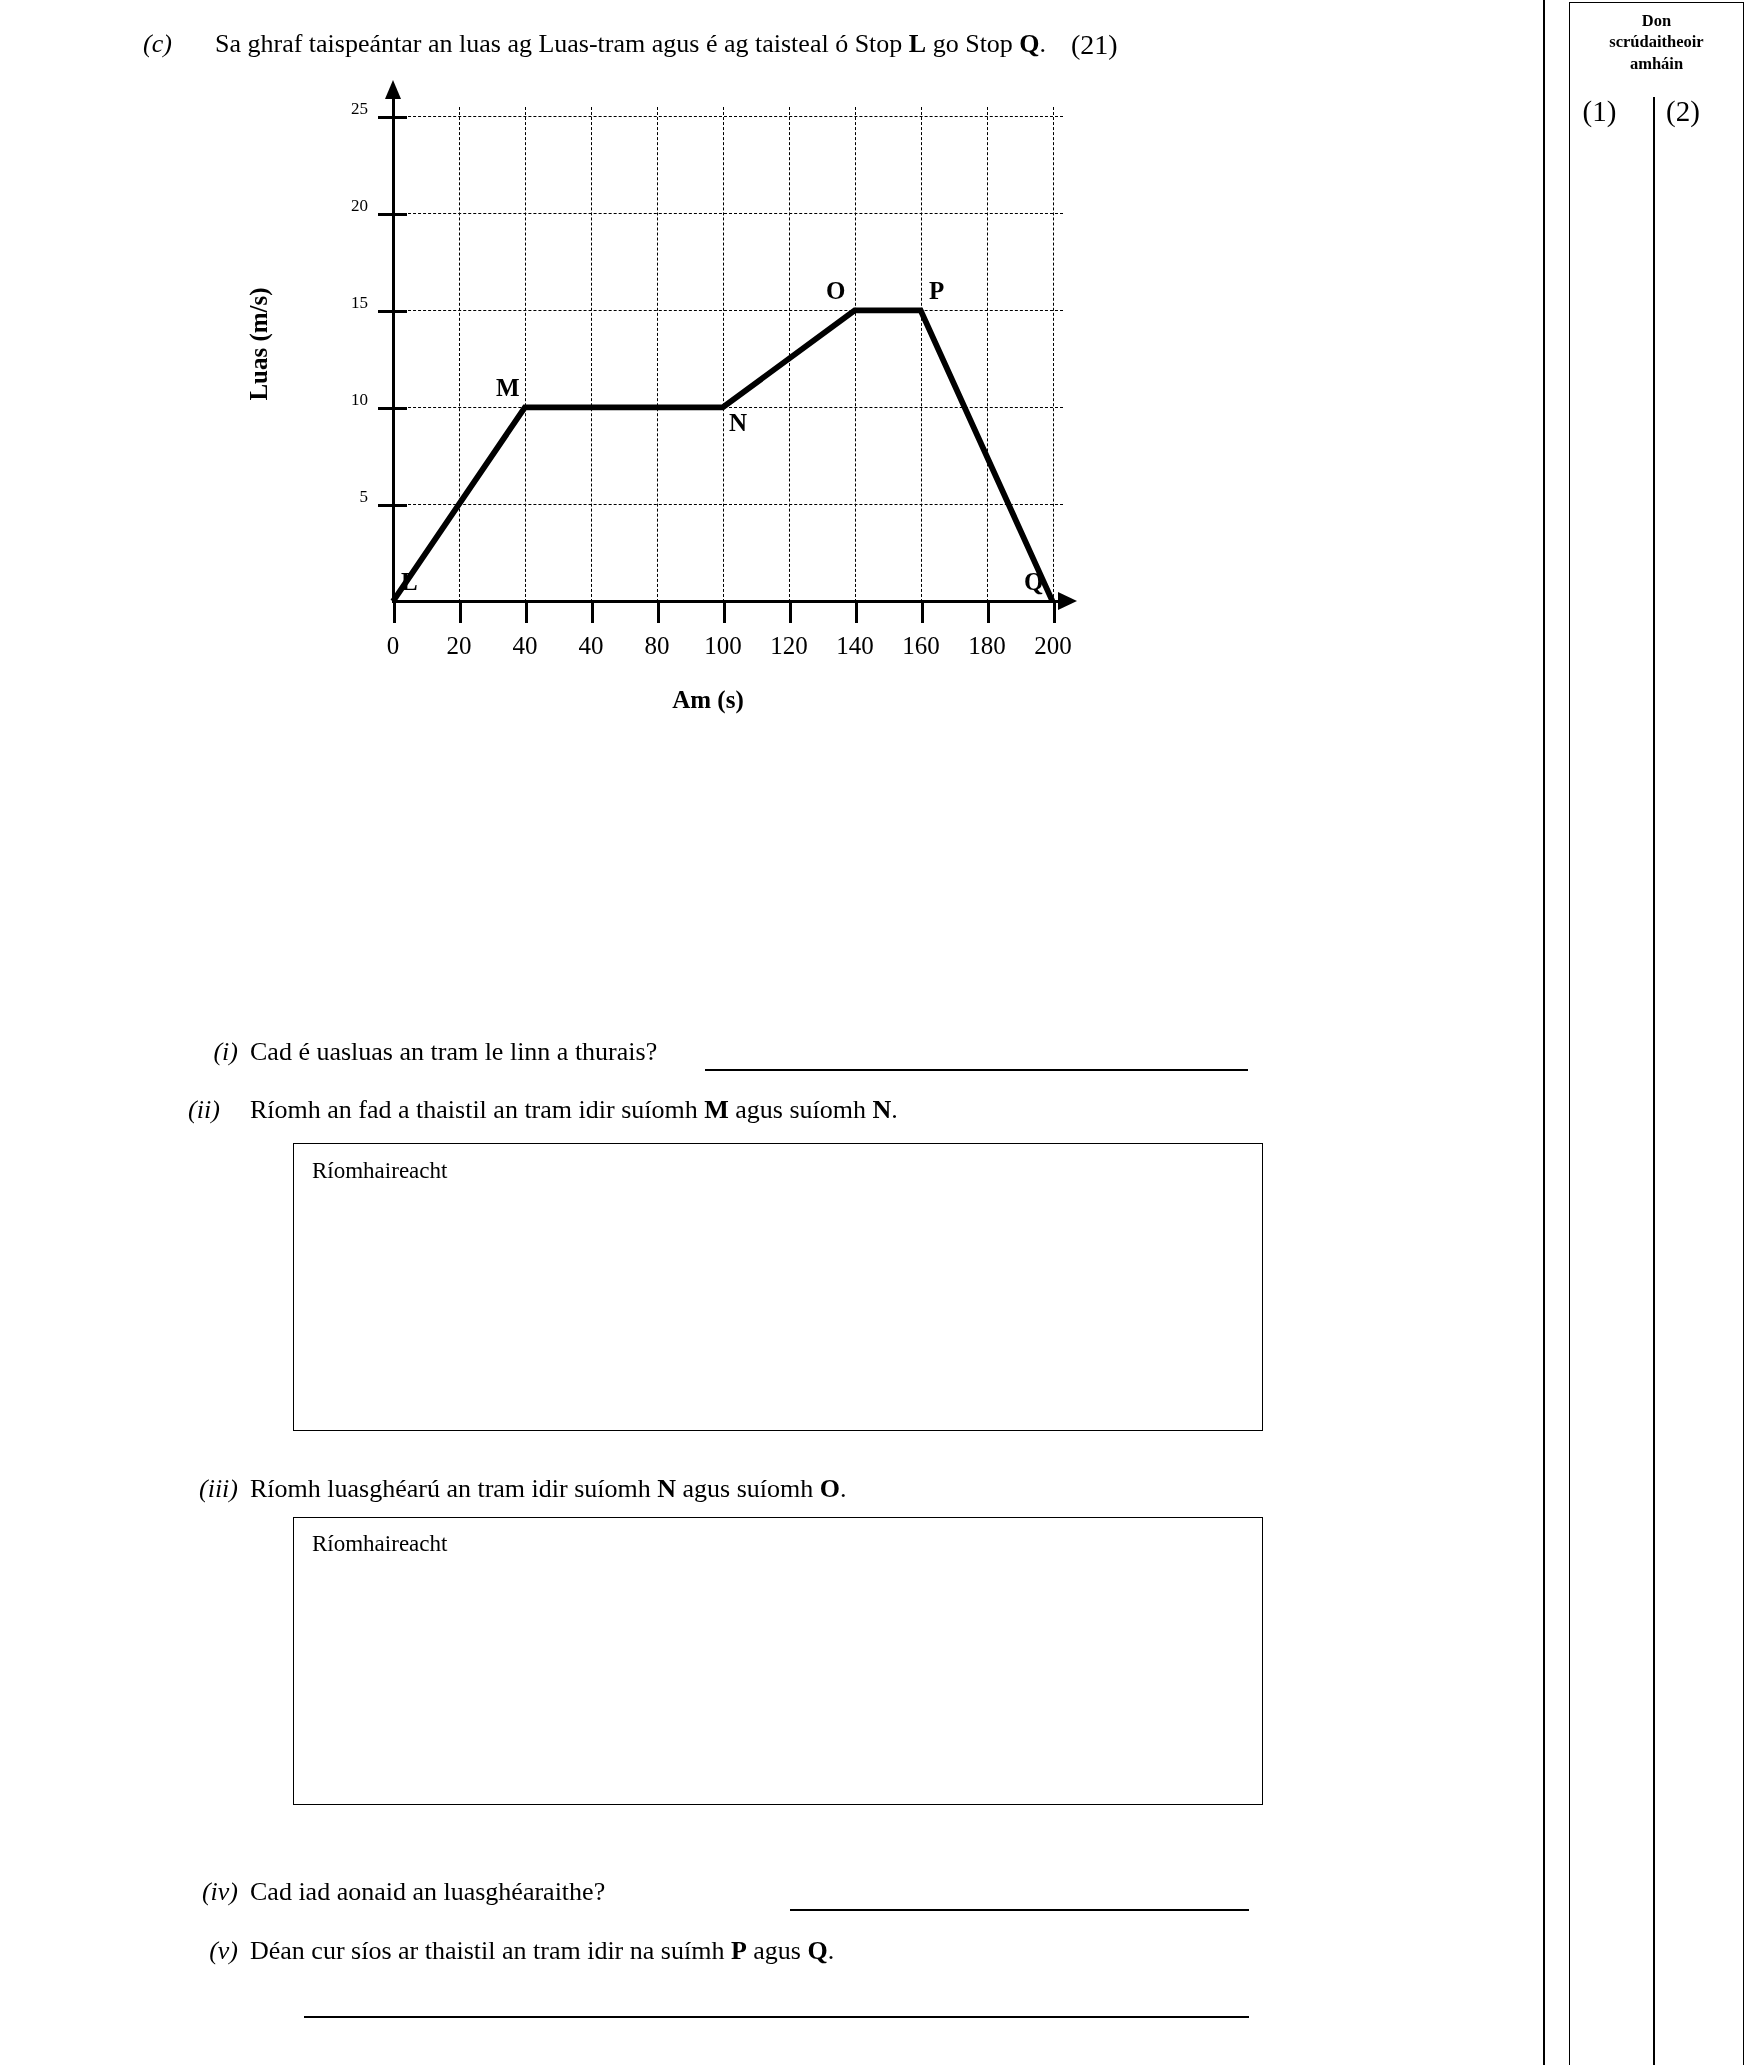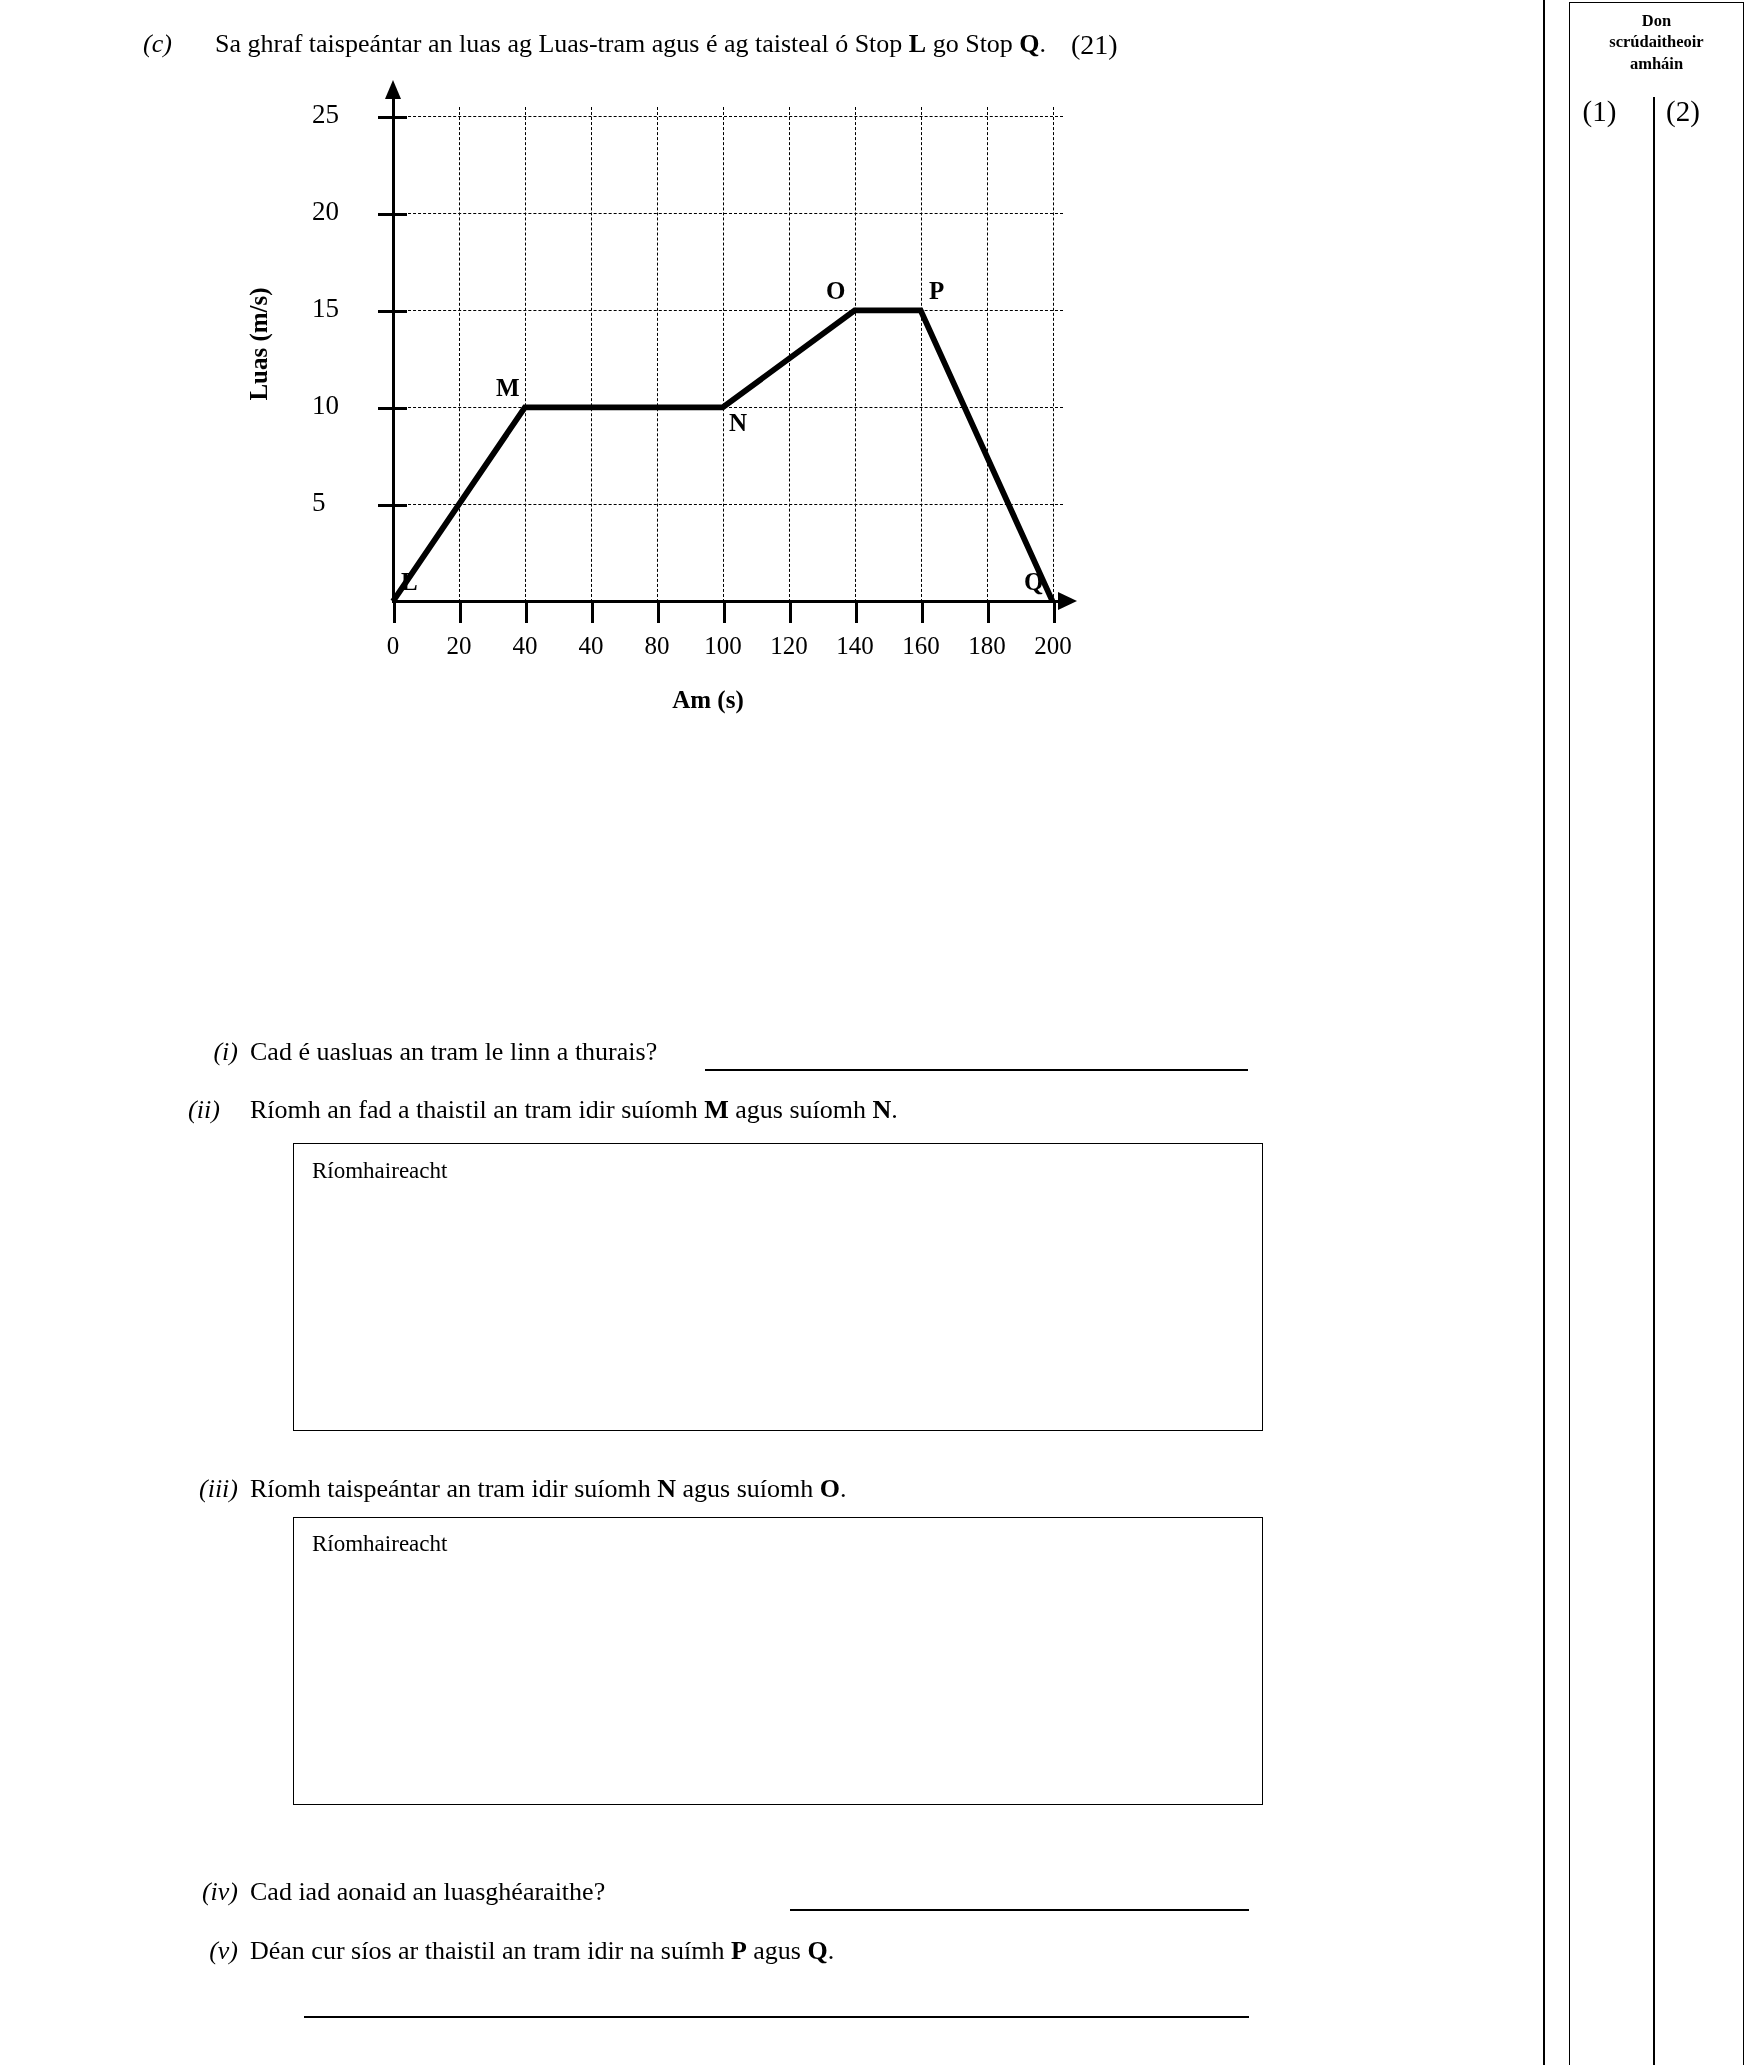--- a/index.html
+++ b/index.html
@@ -24,21 +24,21 @@
   .graph{position:absolute;left:262px;top:92px;width:873px;height:621px;}
   .ax-y{position:absolute;left:130px;top:4.9px;width:2.9px;height:505px;background:#000;}
   .ax-y-arrow{position:absolute;left:123px;top:-11.6px;width:0;height:0;border-left:8.7px solid transparent;border-right:8.7px solid transparent;border-bottom:19.4px solid #000;}
   .ax-x{position:absolute;left:130px;top:508px;width:670px;height:2.9px;background:#000;}
   .ax-x-arrow{position:absolute;left:796px;top:500px;width:0;height:0;border-top:9.7px solid transparent;border-bottom:9.7px solid transparent;border-left:19.4px solid #000;}
 
   .gl-h{position:absolute;height:0;border-top:1.9px dashed #000;}
   .gl-v{position:absolute;width:0;border-left:1.9px dashed #000;}
 
   .tick-y{position:absolute;left:116px;width:29px;height:2.9px;background:#000;}
-  .lab-y{position:absolute;width:56px;font-size:27px;}
+  .lab-y{position:absolute;width:56px;text-align:right;font-size:17px;}
   .tick-x{position:absolute;top:508px;width:2.9px;height:23px;background:#000;}
   .lab-x{position:absolute;top:540px;width:68px;text-align:center;font-size:25px;}
 
   .ylabel{position:absolute;left:-163px;top:238px;width:320px;text-align:center;font-size:25px;font-weight:bold;transform:rotate(-90deg);}
   .xlabel{position:absolute;left:320px;top:594px;width:252px;text-align:center;font-size:25px;font-weight:bold;}
 
   .curve{position:absolute;left:0;top:0;width:873px;height:621px;pointer-events:none;}
   .ptlabel{position:absolute;font-size:25px;font-weight:bold;}
 
   
@@ -143,21 +143,21 @@
 <div class="sub-num" style="left:170px;top:1037px;">(i)</div>
 <div class="sub-txt" style="left:250px;top:1037px;">Cad é uasluas an tram le linn a thurais?</div>
 <div class="ans-line" style="left:705px;top:1069px;width:543px;"></div>
 
 <div class="sub-num" style="left:170px;top:1095px;text-align:center;">(ii)</div>
 <div class="sub-txt" style="left:250px;top:1095px;font-family:Liberation Serif, serif;"><span>Ríomh an fad a thaistil an tram idir suíomh </span><b>M</b><span> agus suíomh </span><b>N</b><span>.</span></div>
 <div class="ans-box" style="left:293px;top:1143px;width:970px;height:288px;"></div>
 <div class="ans-box-label" style="left:312px;top:1158px;">Ríomhaireacht</div>
 
 <div class="sub-num" style="left:170px;top:1474px;">(iii)</div>
-<div class="sub-txt" style="left:250px;top:1474px;"><span>Ríomh taispeántar an tram idir suíomh </span><b>N</b><span> agus suíomh </span><b>O</b><span>.</span></div>
+<div class="sub-txt" style="left:250px;top:1474px;"><span>Ríomh luasghéarú an tram idir suíomh </span><b>N</b><span> agus suíomh </span><b>O</b><span>.</span></div>
 <div class="ans-box" style="left:293px;top:1517px;width:970px;height:288px;"></div>
 <div class="ans-box-label" style="left:312px;top:1531px;">Ríomhaireacht</div>
 
 <div class="sub-num" style="left:170px;top:1877px;">(iv)</div>
 <div class="sub-txt" style="left:250px;top:1877px;">Cad iad aonaid an luasghéaraithe?</div>
 <div class="ans-line" style="left:790px;top:1909px;width:459px;"></div>
 
 <div class="sub-num" style="left:170px;top:1936px;">(v)</div>
 <div class="sub-txt" style="left:250px;top:1936px;"><span>Déan cur síos ar thaistil an tram idir na suímh </span><b>P</b><span> agus </span><b>Q</b><span>.</span></div>
 <div class="ans-line" style="left:304px;top:2016px;width:945px;"></div>

